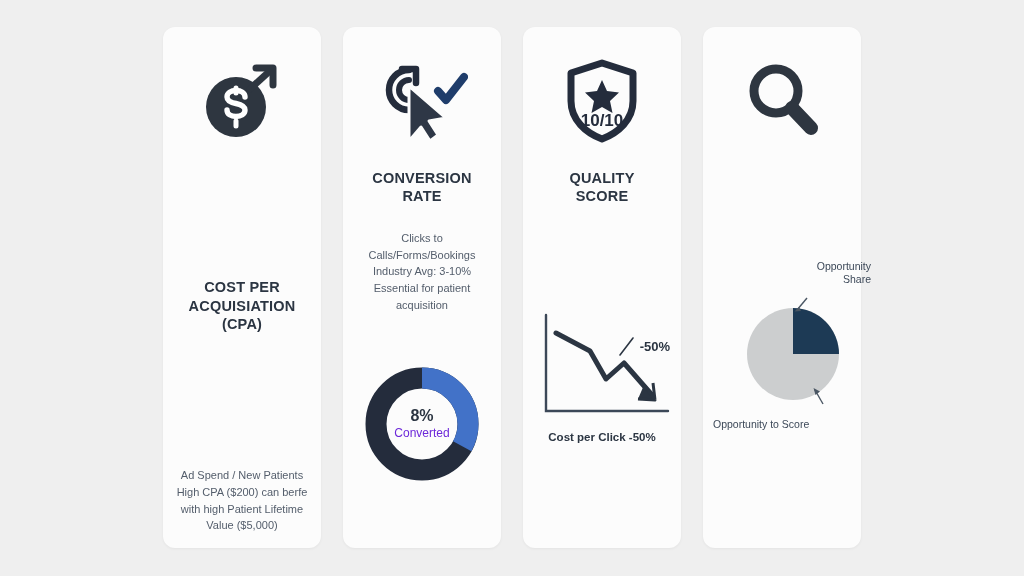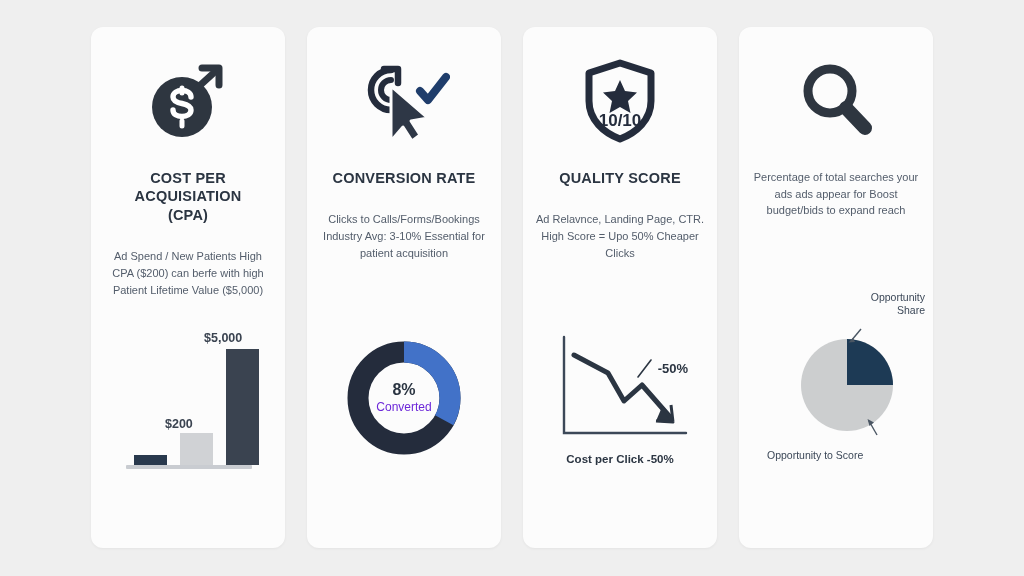--- a/index.html
+++ b/index.html
@@ -13,21 +13,21 @@
     position:relative;
     width:1024px;height:576px;
     display:flex;
     justify-content:center;
     align-items:flex-start;
     gap:22px;
     padding-top:27px;
     box-sizing:border-box;
   }
   .card{
-    width:194px;
+    width:158px;
     height:521px;
     background:#fcfcfc;
     border-radius:12px;
     box-shadow:0 1px 3px rgba(0,0,0,0.05);
     box-sizing:border-box;
     padding:18px 10px 14px 10px;
     display:flex;
     flex-direction:column;
     align-items:center;
     justify-content:space-between;
@@ -126,30 +126,20 @@
         <path d="M38 31 v5 M38 64 v5" stroke="#fff" stroke-width="5" stroke-linecap="round"></path>
         <path d="M47 40c0-4.2-4-6.5-9-6.5s-9 2.4-9 6.4c0 4.3 4.4 5.6 9 6.6s9 2.3 9 6.6c0 4-4 6.4-9 6.4s-9-2.3-9-6.5" stroke="#fff" stroke-width="5.4" fill="none" stroke-linecap="round" stroke-linejoin="round"></path>
         <path d="M52 32 L74 12" stroke="#2e3640" stroke-width="7" stroke-linecap="round"></path>
         <path d="M58 11 h17 v17" stroke="#2e3640" stroke-width="7" fill="none" stroke-linecap="round" stroke-linejoin="round"></path>
       </svg>
     </div>
 
     <div class="card-title">COST PER ACQUISIATION (CPA)</div>
     <div class="card-desc">Ad Spend / New Patients High CPA ($200) can berfe with high Patient Lifetime Value ($5,000)</div>
 
-    <div class="viz">
-      <div class="bars-block">
-        <div class="bar-label l3">$5,000</div>
-        <div class="bar-label l2">$200</div>
-        <div class="bar b1"></div>
-        <div class="bar b2"></div>
-        <div class="bar b3"></div>
-        <div class="bars-axis"></div>
-      </div>
-    </div>
   </div>
 
   <div class="card">
     <div class="icon-wrap">
       <svg width="92" height="86" viewBox="0 0 92 86" aria-hidden="true">
         <path d="M33 12 a20 20 0 1 0 0 40" stroke="#242c3c" stroke-width="6.5" fill="none" stroke-linecap="round"></path>
         <path d="M33 22 a10 10 0 1 0 0 20" stroke="#242c3c" stroke-width="6" fill="none" stroke-linecap="round"></path>
         <path d="M26 11 L40 11 L40 25" stroke="#242c3c" stroke-width="6.5" fill="none" stroke-linecap="round" stroke-linejoin="round"></path>
         <path d="M33 28 L33 83 L45 69 L54 83 L62 77 L53 63 L70 60 Z" fill="#2e3746" stroke="#fcfcfc" stroke-width="3" stroke-linejoin="round"></path>
         <path d="M62 33 L70 42 L88 19" stroke="#1f3d6b" stroke-width="8" fill="none" stroke-linecap="round" stroke-linejoin="round"></path>
@@ -178,21 +168,20 @@
   <div class="card">
     <div class="icon-wrap">
       <svg width="82" height="88" viewBox="0 0 82 88" aria-hidden="true">
         <path d="M41 6 L72 16 V44 C72 63 57 76 41 82 C25 76 10 63 10 44 V16 Z" fill="none" stroke="#242c3c" stroke-width="7" stroke-linejoin="round"></path>
         <path d="M41 23 L46 34 L58 35.5 L49 44 L51.5 56 L41 50 L30.5 56 L33 44 L24 35.5 L36 34 Z" fill="#242c3c"></path>
         <text x="41" y="69" text-anchor="middle" font-family="Liberation Sans, sans-serif" font-size="17" font-weight="bold" fill="#242c3c">10/10</text>
       </svg>
     </div>
 
     <div class="card-title">QUALITY SCORE</div>
-    <div class="card-desc">Ad Relavnce, Landing Page, CTR. High Score = Upo 50% Cheaper Clicks</div>
 
     <div class="viz">
       <div class="line-block">
         <svg width="140" height="112" viewBox="0 0 140 112" aria-hidden="true">
           <path d="M14 4 V100 H136" stroke="#3c4858" stroke-width="2.4" fill="none" stroke-linecap="round"></path>
           <path d="M24 22 L58 40 L74 68 L92 52 L120 84" stroke="#2b3542" stroke-width="5" fill="none" stroke-linejoin="round" stroke-linecap="round"></path>
           <path d="M112 74 L123 89 L106 88 M123 89 L121 72" fill="#2b3542" stroke="#2b3542" stroke-width="3" stroke-linejoin="round"></path>
           <path d="M88 44 L101 27" stroke="#2b3542" stroke-width="1.6" fill="none" stroke-linecap="round"></path>
         </svg>
         <div class="line-badge">-50%</div>
@@ -202,21 +191,20 @@
   </div>
 
   <div class="card">
     <div class="icon-wrap">
       <svg width="82" height="86" viewBox="0 0 82 86" aria-hidden="true">
         <circle cx="35" cy="33" r="22" fill="none" stroke="#2e3640" stroke-width="9"></circle>
         <path d="M51 50 L70 70" stroke="#2e3640" stroke-width="14" stroke-linecap="round"></path>
       </svg>
     </div>
 
-    <div class="card-desc">Percentage of total searches your ads ads appear for Boost budget/bids to expand reach</div>
 
     <div class="viz">
       <div class="pie-block">
         <svg width="148" height="168" viewBox="0 0 148 168" aria-hidden="true">
 
           <circle cx="74" cy="92" r="46" fill="#cccecf"></circle>
 
           <path d="M74 92 L74 46 A46 46 0 0 1 120 92 Z" fill="#1d3a55"></path>
 
           <path d="M88 36 L78 48" stroke="#4a5663" stroke-width="1.4" fill="none"></path>

